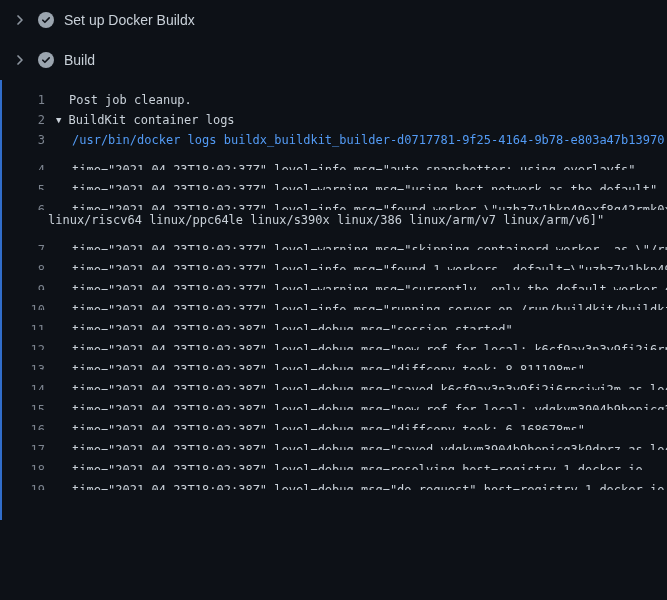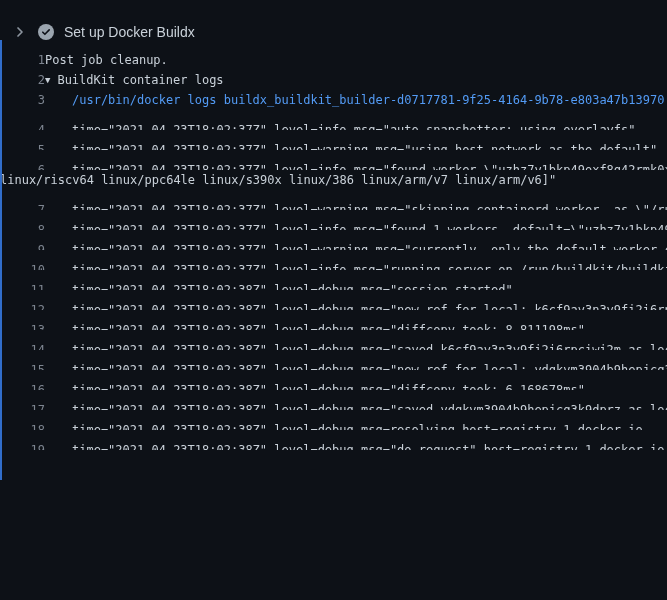--- a/index.html
+++ b/index.html
@@ -17,21 +17,21 @@
   body{
     background:var(--bg);
     font-family:"Liberation Sans","DejaVu Sans",sans-serif;
     position:relative;
   }
   
   .steps{width:667px;}
   .step-row{
     height:40px;
     display:flex;
-    align-items:flex-end;
+    align-items:center;
     padding-left:12px;
     cursor:pointer;
   }
   .step-row.expanded{
     background:var(--row-selected);
     border-radius:8px 8px 0 0;
   }
   .step-chevron{
     width:16px;height:16px;
     display:inline-flex;align-items:center;justify-content:center;
@@ -72,25 +72,25 @@
     white-space:pre;
   }
   .log-num{
     width:45px;
     flex:0 0 45px;
     text-align:right;
     color:var(--line-number);
     cursor:pointer;
   }
   .log-text{white-space:pre;}
-  .log-line.plain  .log-text{margin-left:0;}
-  .log-line.group  .log-text{}
+  .log-line.plain  .log-text{margin-left:24px;}
+  .log-line.group  .log-text{margin-left:11px;}
   .log-line.command .log-text{margin-left:27px;color:var(--command-blue);}
   .log-line.log    .log-text{margin-left:27px;}
-  .log-line.cont{}
+  .log-line.cont{padding-left:48px;}
   .caret-icon{
     font-size:9px;
     margin-right:7px;
     display:inline-block;
     transform:translateY(-1px);
   }
 </style>
 </head>
 <body>
 
@@ -99,20 +99,32 @@
       <span class="step-chevron">
         <svg width="16" height="16" viewBox="0 0 16 16">
           <path d="M6 4l4 4-4 4" stroke="#8b949e" stroke-width="1.7" fill="none" stroke-linecap="round" stroke-linejoin="round"></path>
         </svg>
       </span>
       <span class="step-check"><svg width="16" height="16" viewBox="0 0 16 16">
           <circle cx="8" cy="8" r="8" fill="#9ba5af"></circle>
           <path d="M4.8 8.2 L6.9 10.3 L11.2 5.9" stroke="#0d1117" stroke-width="1.6" fill="none" stroke-linecap="round" stroke-linejoin="round"></path>
         </svg></span>
       <span class="step-label">Set up Docker Buildx</span>
+    </div>
+    <div class="step-row">
+      <span class="step-chevron">
+        <svg width="16" height="16" viewBox="0 0 16 16">
+          <path d="M6 4l4 4-4 4" stroke="#8b949e" stroke-width="1.7" fill="none" stroke-linecap="round" stroke-linejoin="round"></path>
+        </svg>
+      </span>
+      <span class="step-check"><svg width="16" height="16" viewBox="0 0 16 16">
+          <circle cx="8" cy="8" r="8" fill="#9ba5af"></circle>
+          <path d="M4.8 8.2 L6.9 10.3 L11.2 5.9" stroke="#0d1117" stroke-width="1.6" fill="none" stroke-linecap="round" stroke-linejoin="round"></path>
+        </svg></span>
+      <span class="step-label">Build</span>
     </div>
   </div>
 
 <div class="log">
   <div class="log-accent-bar"></div>
   <div>
       <div class="log-line plain"><span class="log-num">1</span><span class="log-text">Post job cleanup.</span></div>
       <div class="log-line group"><span class="log-num">2</span><span class="log-text"><span class="caret-icon">▼</span><span>BuildKit container logs</span></span></div>
       <div class="log-line command"><span class="log-num">3</span><span class="log-text">/usr/bin/docker logs buildx_buildkit_builder-d0717781-9f25-4164-9b78-e803a47b13970</span></div>
       <div class="log-line log"><span class="log-num">4</span><span class="log-text">time="2021-04-23T18:02:37Z" level=info msg="auto snapshotter: using overlayfs"</span></div>

